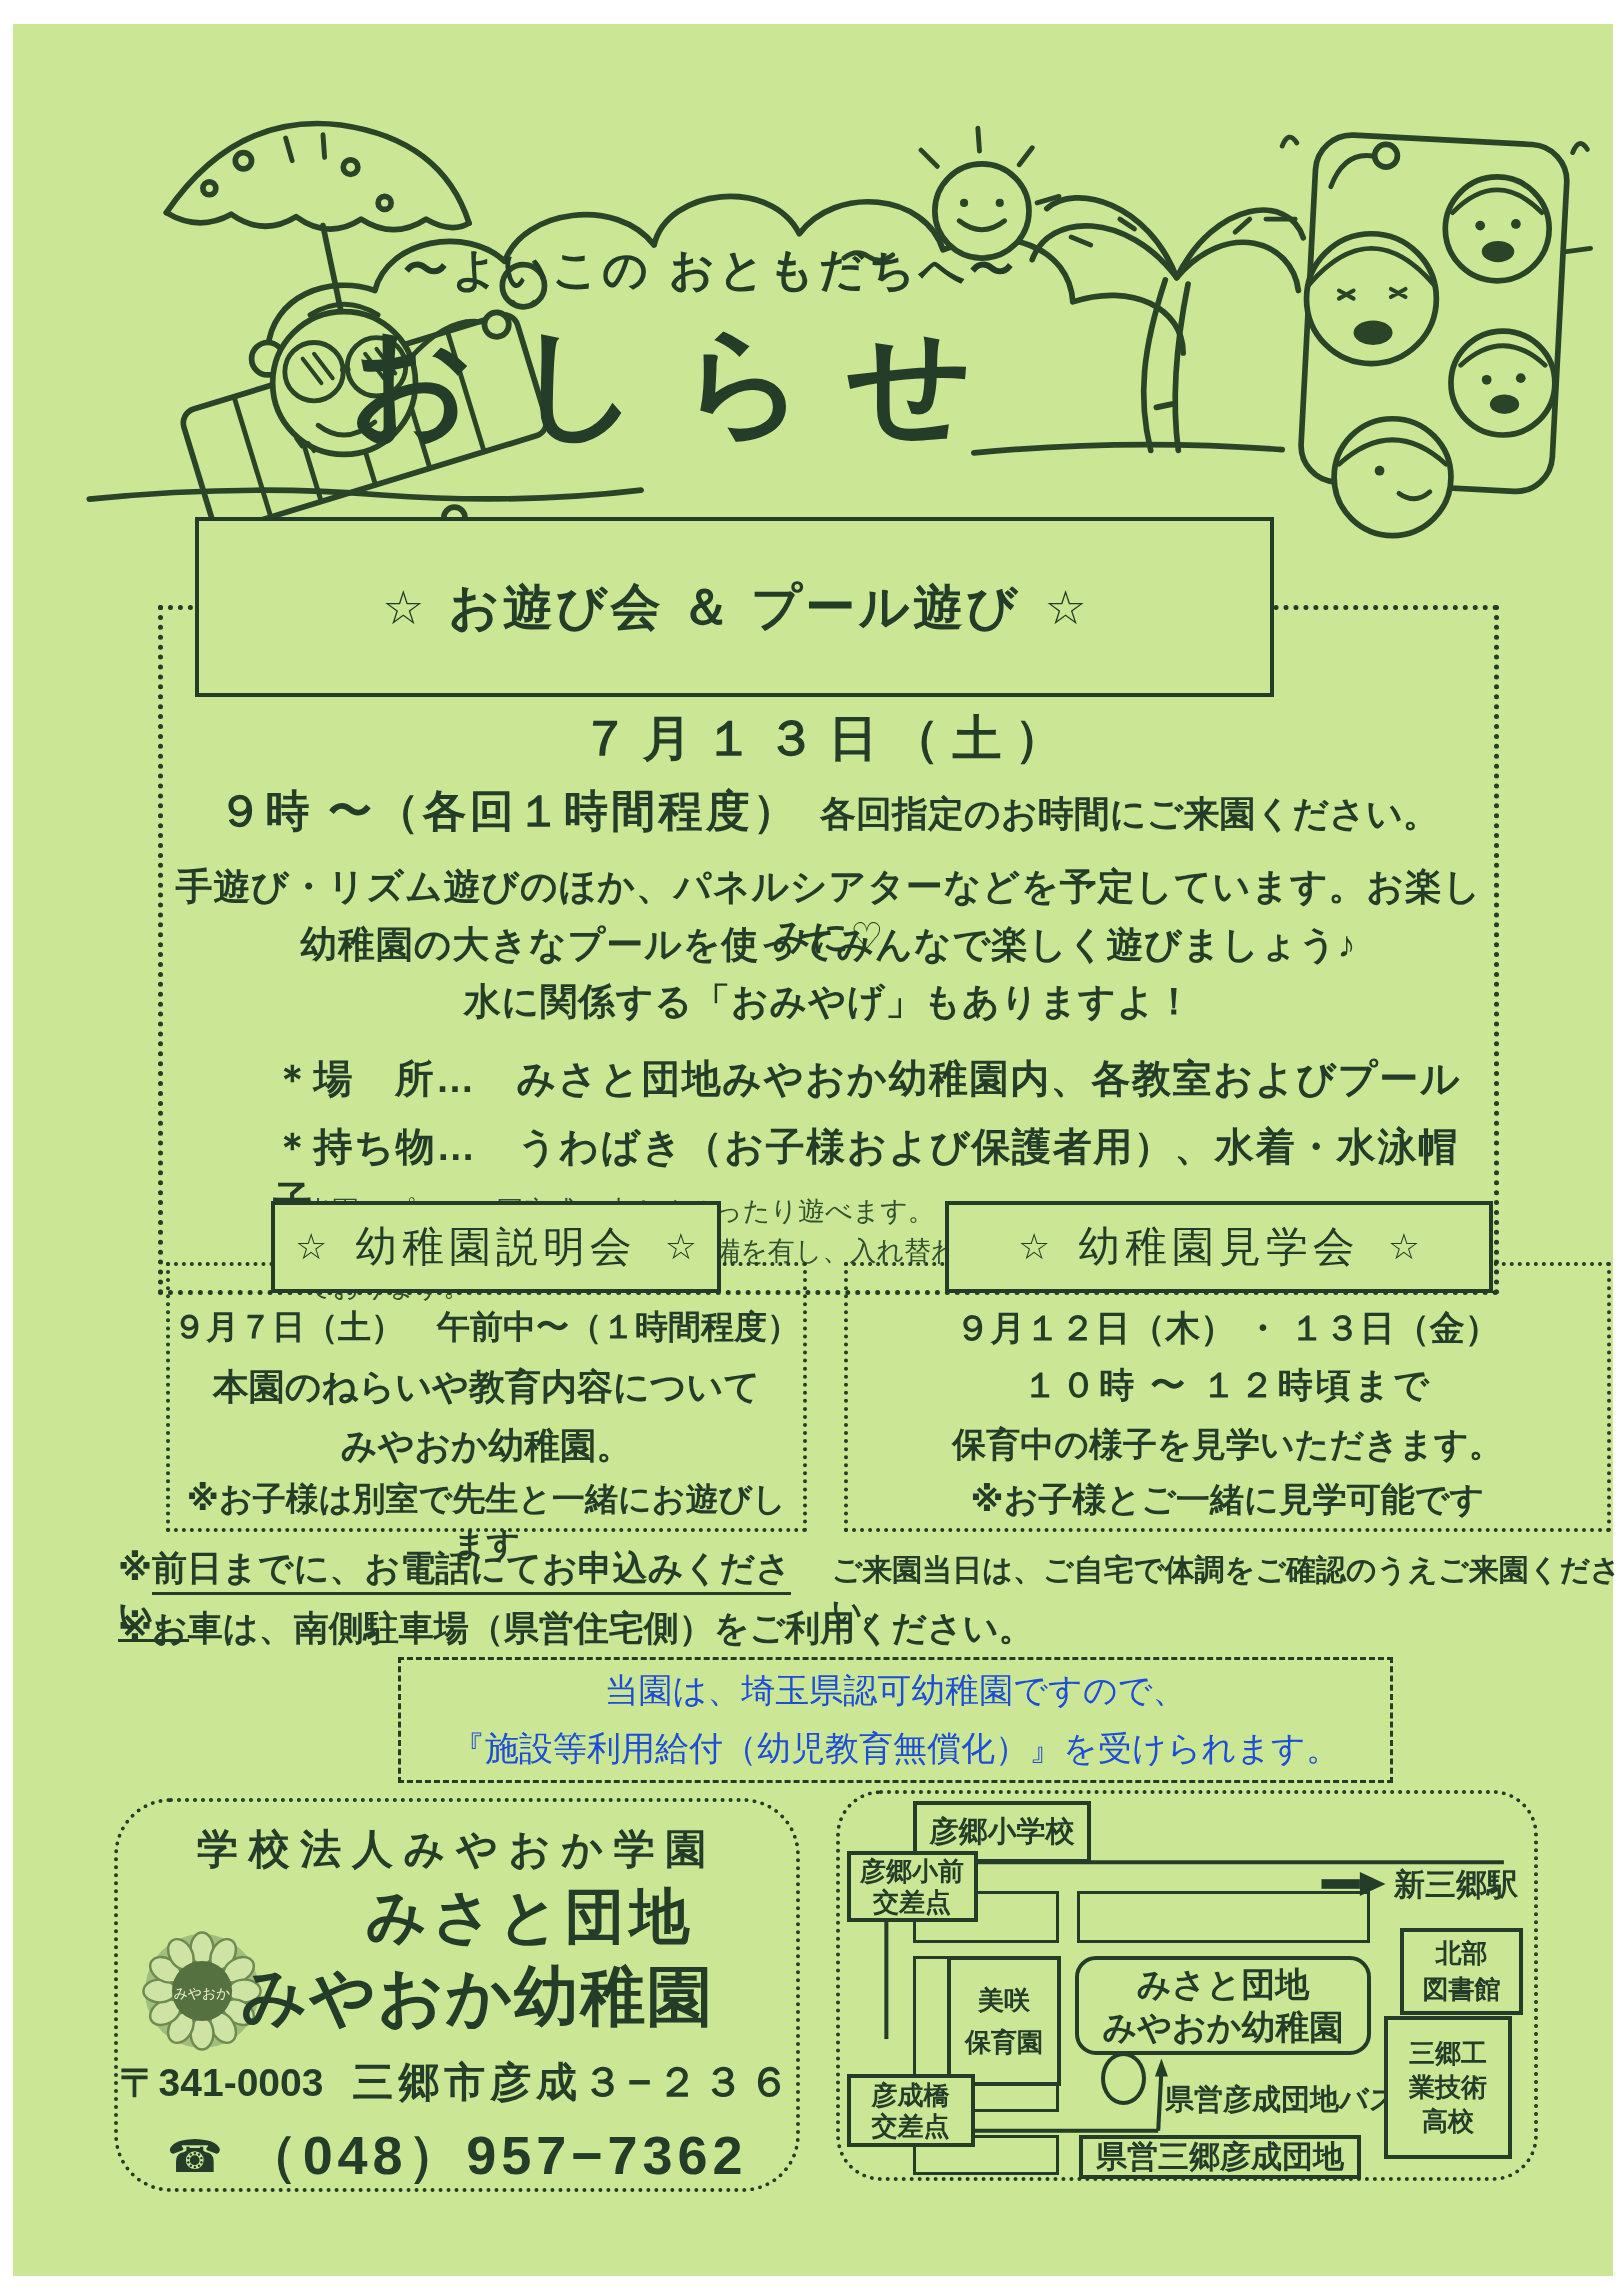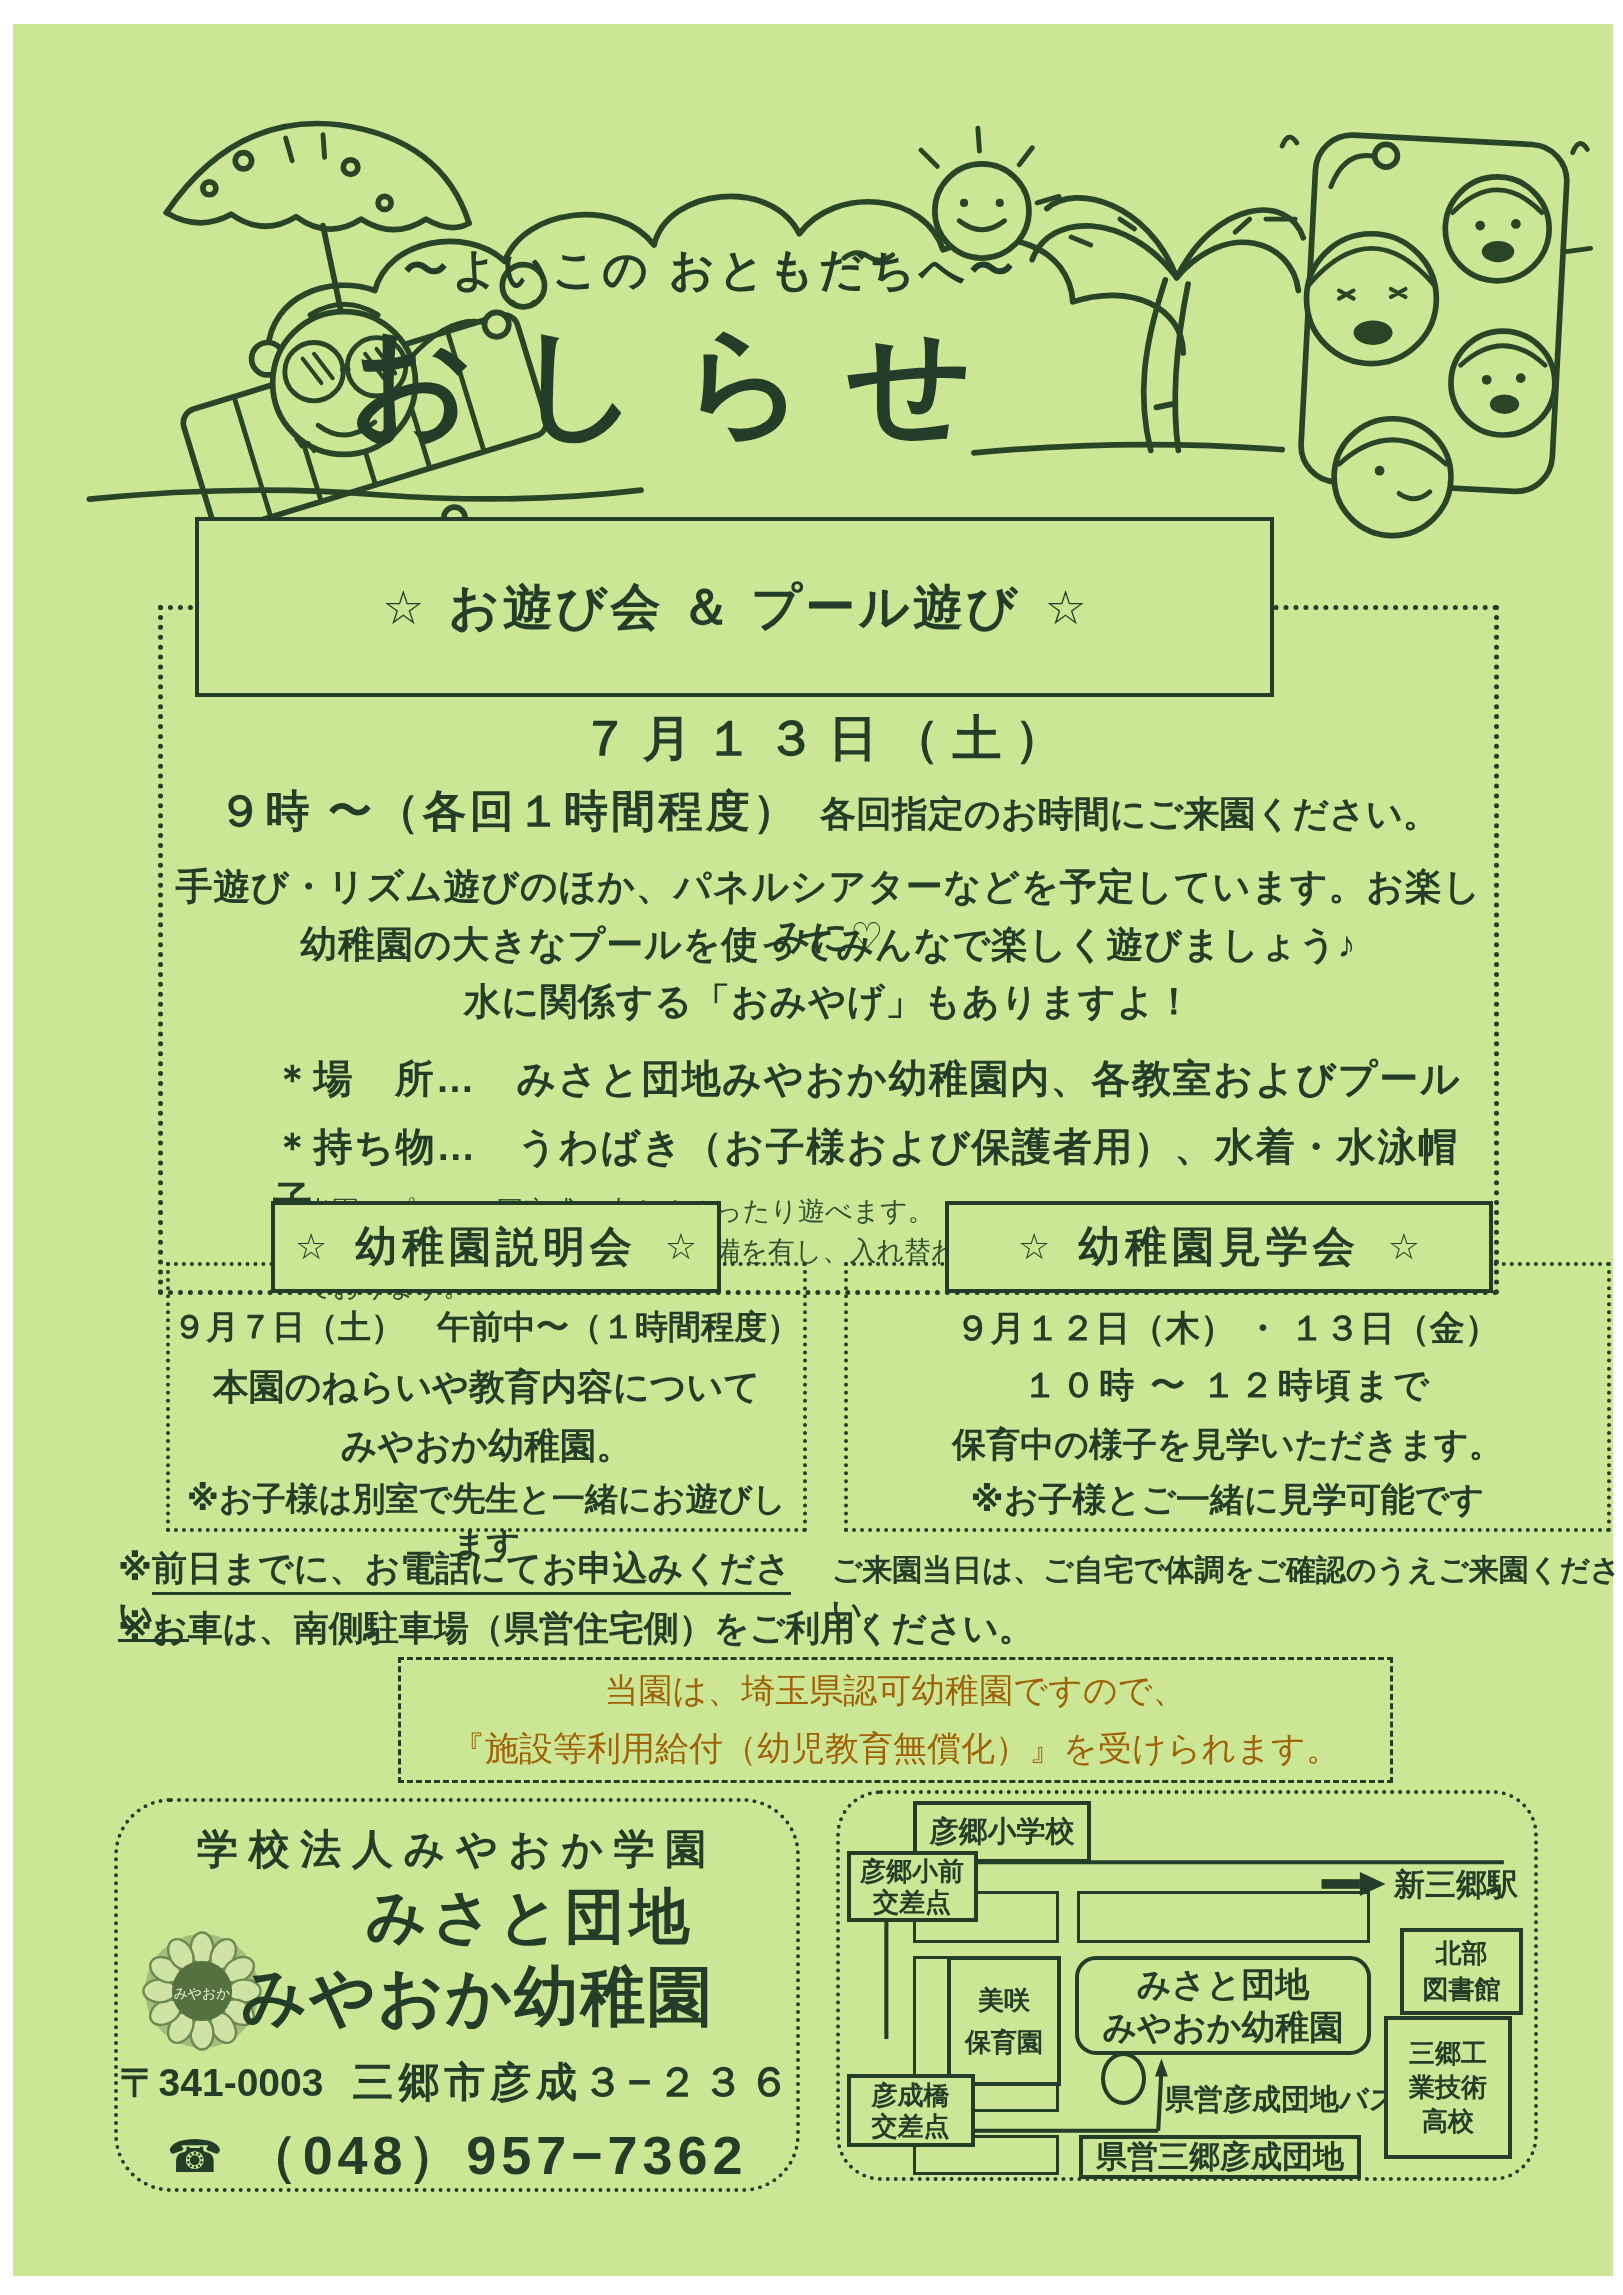--- a/index.html
+++ b/index.html
@@ -26,34 +26,34 @@
   .event-time .tt2{font-size:36px;font-weight:600;}
   .event-desc{left:0;width:100%;font-size:37px;font-weight:800;text-align:center;letter-spacing:0.8px;}
   .event-line{left:110px;font-size:39px;font-weight:800;letter-spacing:1.6px;}
   .pool-note{left:142px;font-size:27px;font-weight:500;color:#31512f;font-family:"Liberation Serif","DejaVu Serif",serif;}
 
   
   .sub-box{border:4.9px dotted #243d28;position:absolute;}
   .sub-title-box{position:absolute;top:-65px;height:84px;border:4px solid #243d28;background:#cbe795;
                  display:flex;align-items:center;justify-content:center;gap:28px;}
   .sub-title-box .star{font-size:36px;font-weight:700;}
-  .sub-title-box .t{font-size:42px;font-weight:700;letter-spacing:4.9px;}
+  .sub-title-box .t{font-size:42px;font-weight:400;letter-spacing:4.9px;}
   .sub-line{position:absolute;left:0;width:100%;text-align:center;}
 
   
   .note-phone{left:118px;top:1545px;display:flex;align-items:baseline;gap:21px;}
   .note-phone .np1{font-size:35px;font-weight:800;}
   .note-phone .np1 u{text-decoration:none;border-bottom:3.2px solid #243d28;padding-bottom:4.9px;}
   .note-phone .np2{font-size:30px;font-weight:600;}
   .note-car{left:118px;top:1605px;font-size:35px;font-weight:600;}
 
   
   .cert-box{left:398px;top:1657px;width:989px;height:120px;border:3.2px dashed #243d28;
             display:flex;flex-direction:column;justify-content:center;text-align:center;gap:11.4px;}
-  .cert-box div{font-size:34px;color:#a16207;}
+  .cert-box div{font-size:34px;color:#1d4ed8;}
 
   
   .school-box{left:114px;top:1798px;width:678px;height:386px;border:4.9px dotted #243d28;border-radius:57px;}
   .school-corp{position:absolute;left:0;top:19.5px;width:100%;text-align:center;font-size:41px;font-weight:900;letter-spacing:10.6px;}
   .school-name1{position:absolute;left:146px;top:75px;width:532px;text-align:center;font-size:60px;font-weight:900;letter-spacing:4.9px;}
   .school-name2{position:absolute;left:41px;top:151px;width:637px;text-align:center;font-size:65px;font-weight:900;letter-spacing:1.6px;}
   .school-addr{position:absolute;left:0;top:253px;width:100%;display:flex;justify-content:center;align-items:flex-end;gap:29px;}
   .school-addr .postal{font-size:39px;font-weight:800;}
   .school-addr .street{font-size:41px;font-weight:900;letter-spacing:4.9px;}
   .school-tel{position:absolute;left:0;top:318px;width:100%;display:flex;justify-content:center;align-items:center;gap:21px;}

